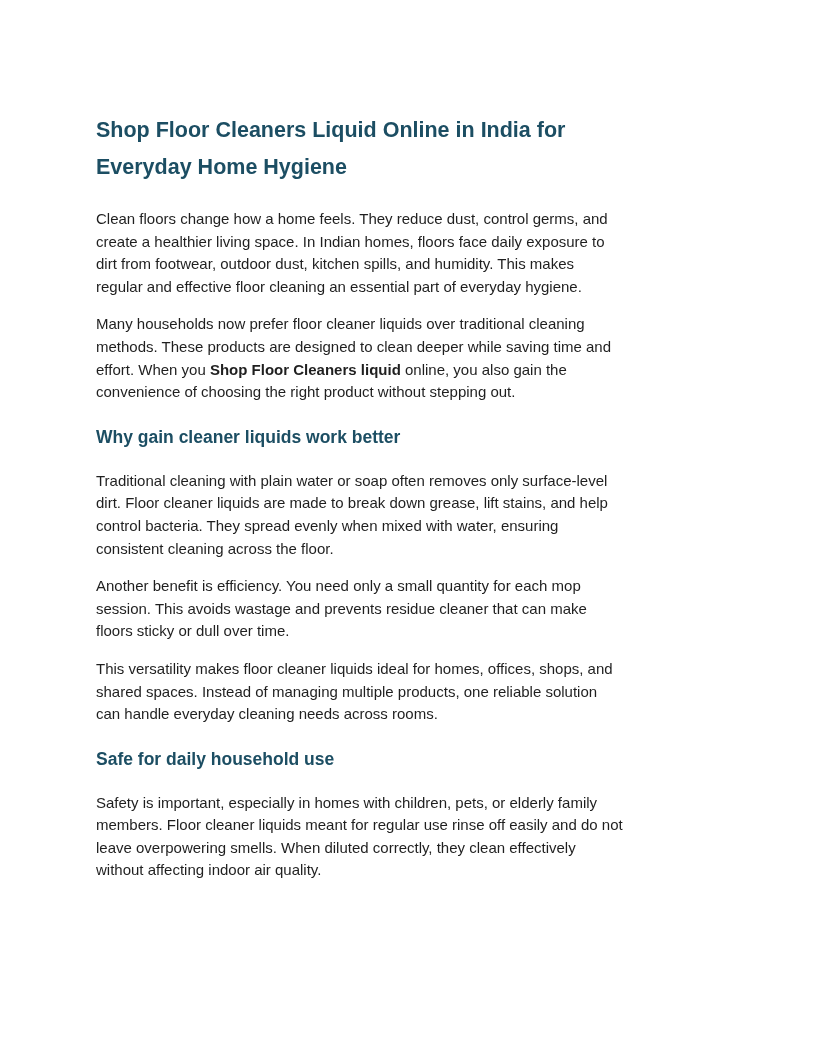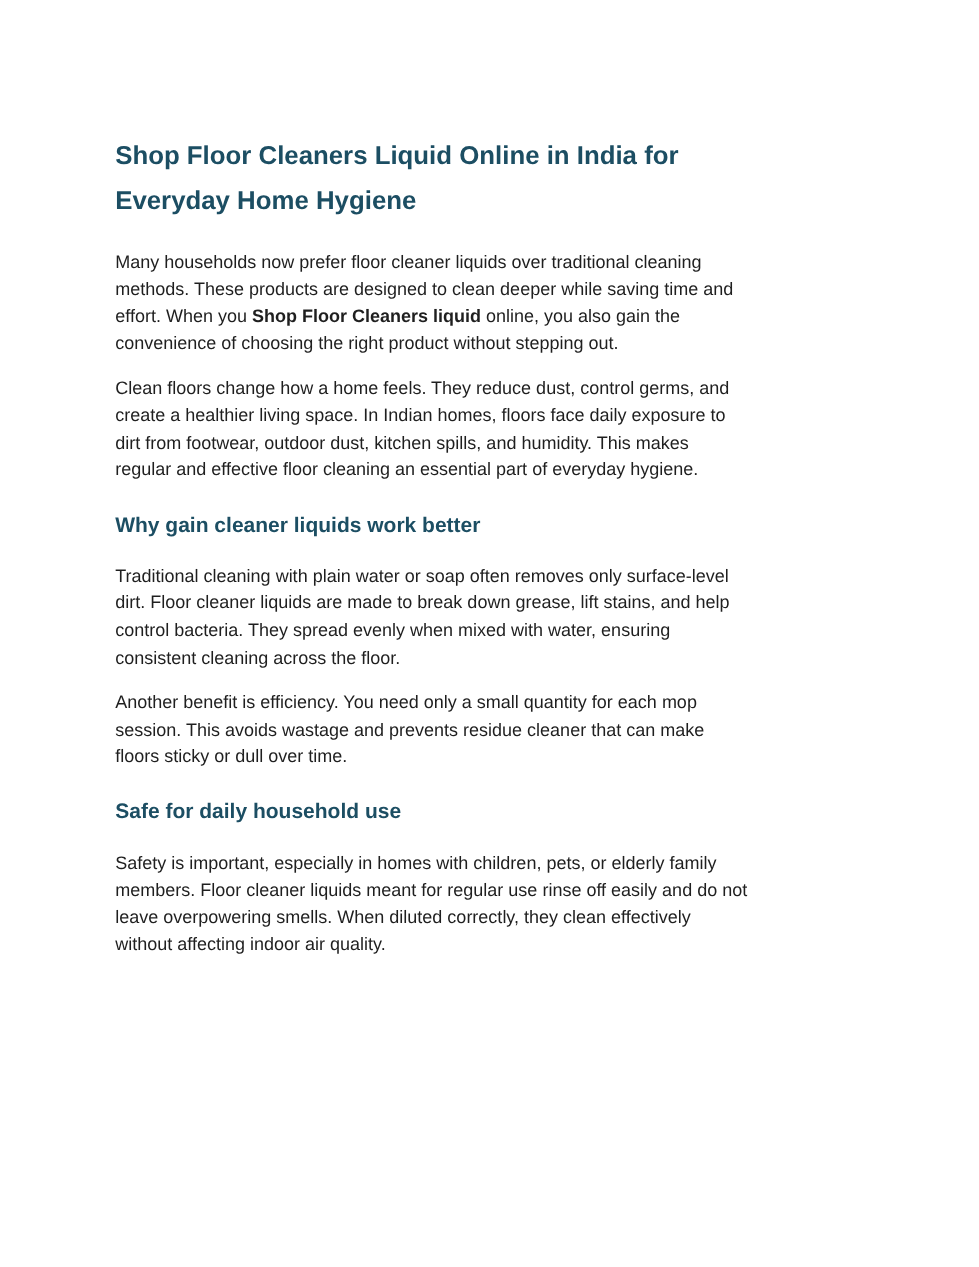--- a/index.html
+++ b/index.html
@@ -48,31 +48,32 @@
     font-weight: 700;
   }
 </style>
 </head>
 <body>
 
 <div class="page">
 
   <h1 class="doc-title">Shop Floor Cleaners Liquid Online in India for Everyday Home Hygiene</h1>
 
+  <p class="body-para"><span>Clean floors change how a home feels. They reduce dust, control germs, and create a healthier living space. In Indian homes, floors face daily exposure to dirt from footwear, outdoor dust, kitchen spills, and humidity. This makes regular and effective floor cleaning an essential part of everyday hygiene.</span></p>
+
   <p class="body-para"><span>Many households now prefer floor cleaner liquids over traditional cleaning methods. These products are designed to clean deeper while saving time and effort. When you </span><strong>Shop Floor Cleaners liquid</strong><span> online, you also gain the convenience of choosing the right product without stepping out.</span></p>
-
-  <p class="body-para"><span>Clean floors change how a home feels. They reduce dust, control germs, and create a healthier living space. In Indian homes, floors face daily exposure to dirt from footwear, outdoor dust, kitchen spills, and humidity. This makes regular and effective floor cleaning an essential part of everyday hygiene.</span></p>
 
   <section>
     <h2 class="section-heading">Why gain cleaner liquids work better</h2>
     <p class="body-para"><span>Traditional cleaning with plain water or soap often removes only surface-level dirt. Floor cleaner liquids are made to break down grease, lift stains, and help control bacteria. They spread evenly when mixed with water, ensuring consistent cleaning across the floor.</span></p>
     <p class="body-para"><span>Another benefit is efficiency. You need only a small quantity for each mop session. This avoids wastage and prevents residue cleaner that can make floors sticky or dull over time.</span></p>
   </section>
 
   <section>
+    <p class="body-para"><span>This versatility makes floor cleaner liquids ideal for homes, offices, shops, and shared spaces. Instead of managing multiple products, one reliable solution can handle everyday cleaning needs across rooms.</span></p>
   </section>
 
   <section>
     <h2 class="section-heading">Safe for daily household use</h2>
     <p class="body-para"><span>Safety is important, especially in homes with children, pets, or elderly family members. Floor cleaner liquids meant for regular use rinse off easily and do not leave overpowering smells. When diluted correctly, they clean effectively without affecting indoor air quality.</span></p>
   </section>
 
 </div>
 
 </body></html>

